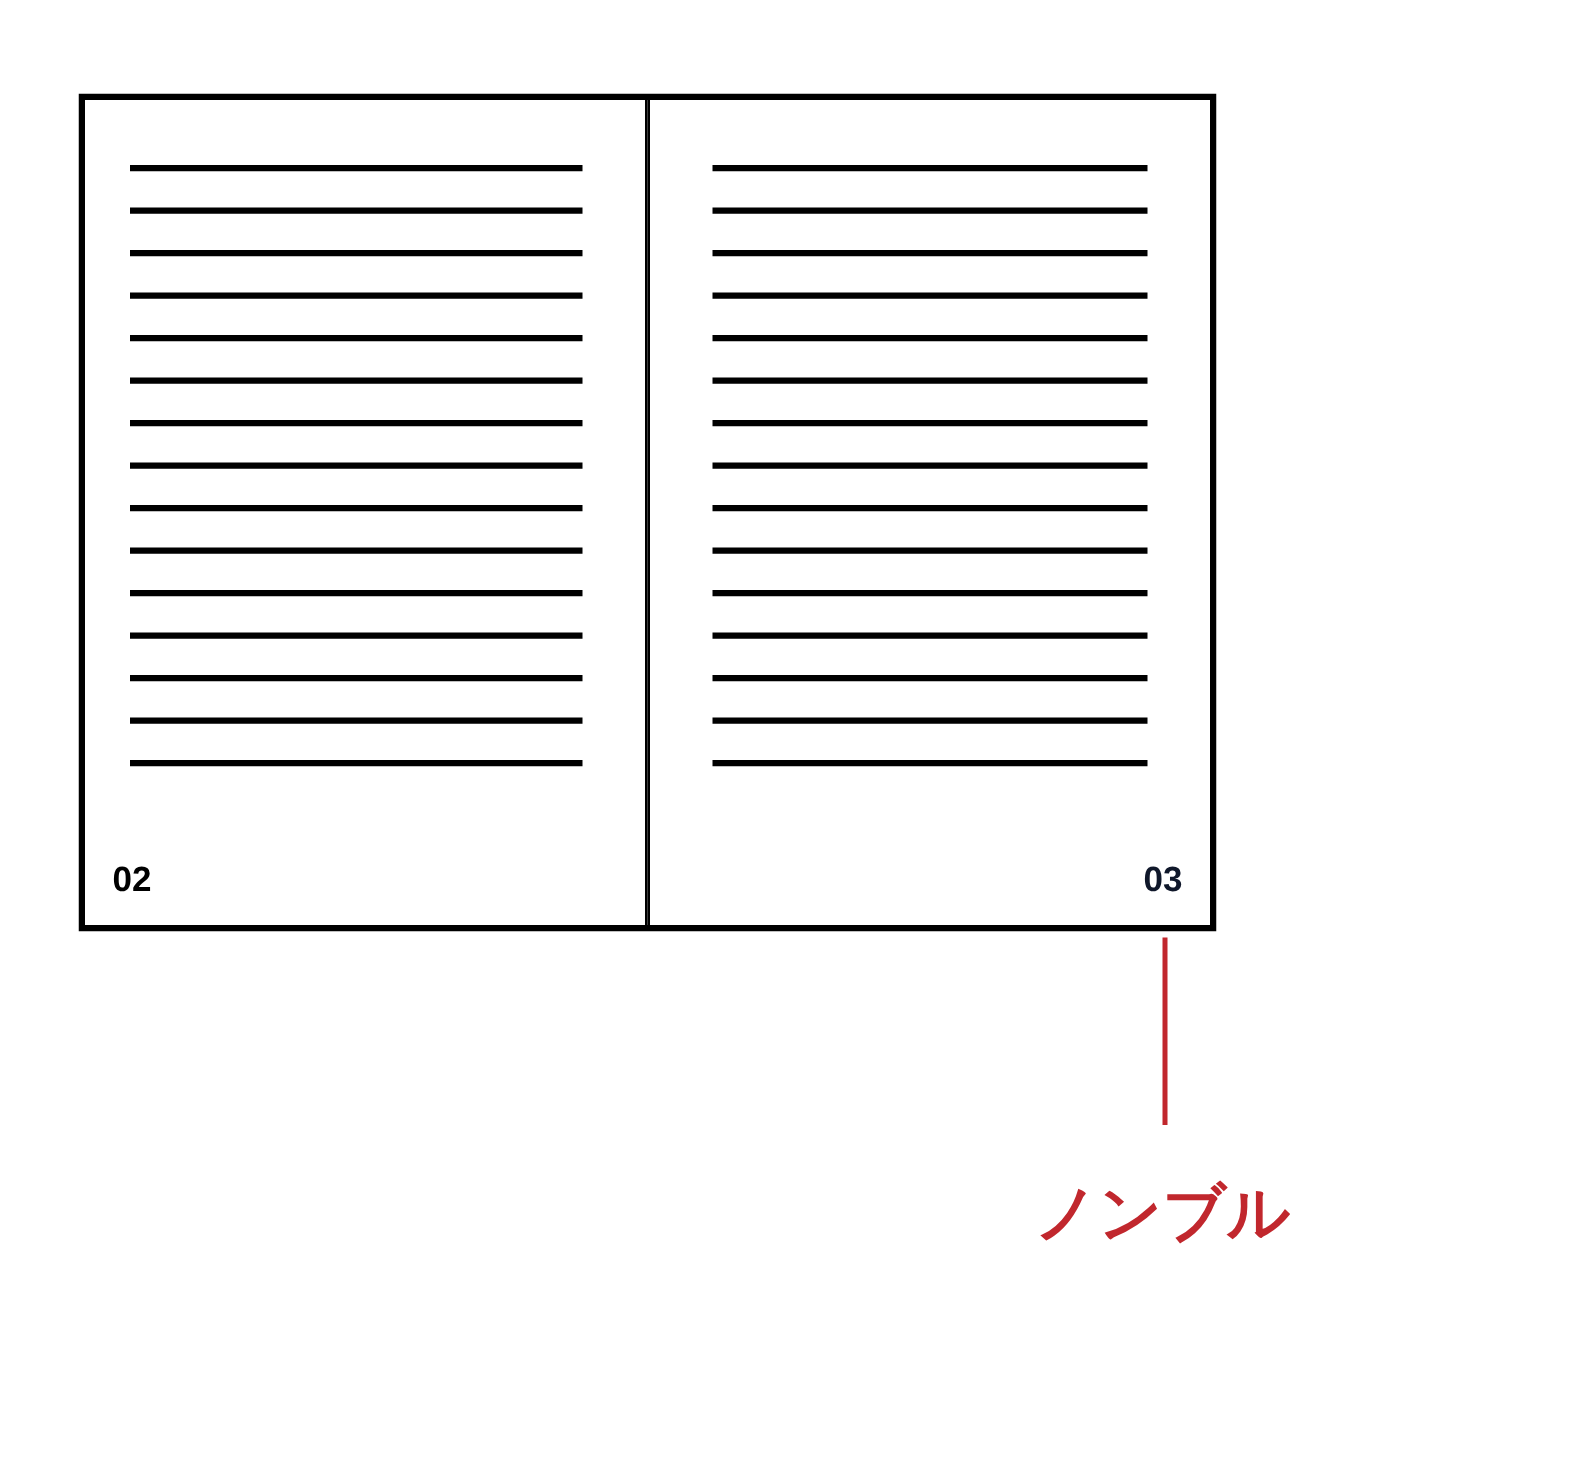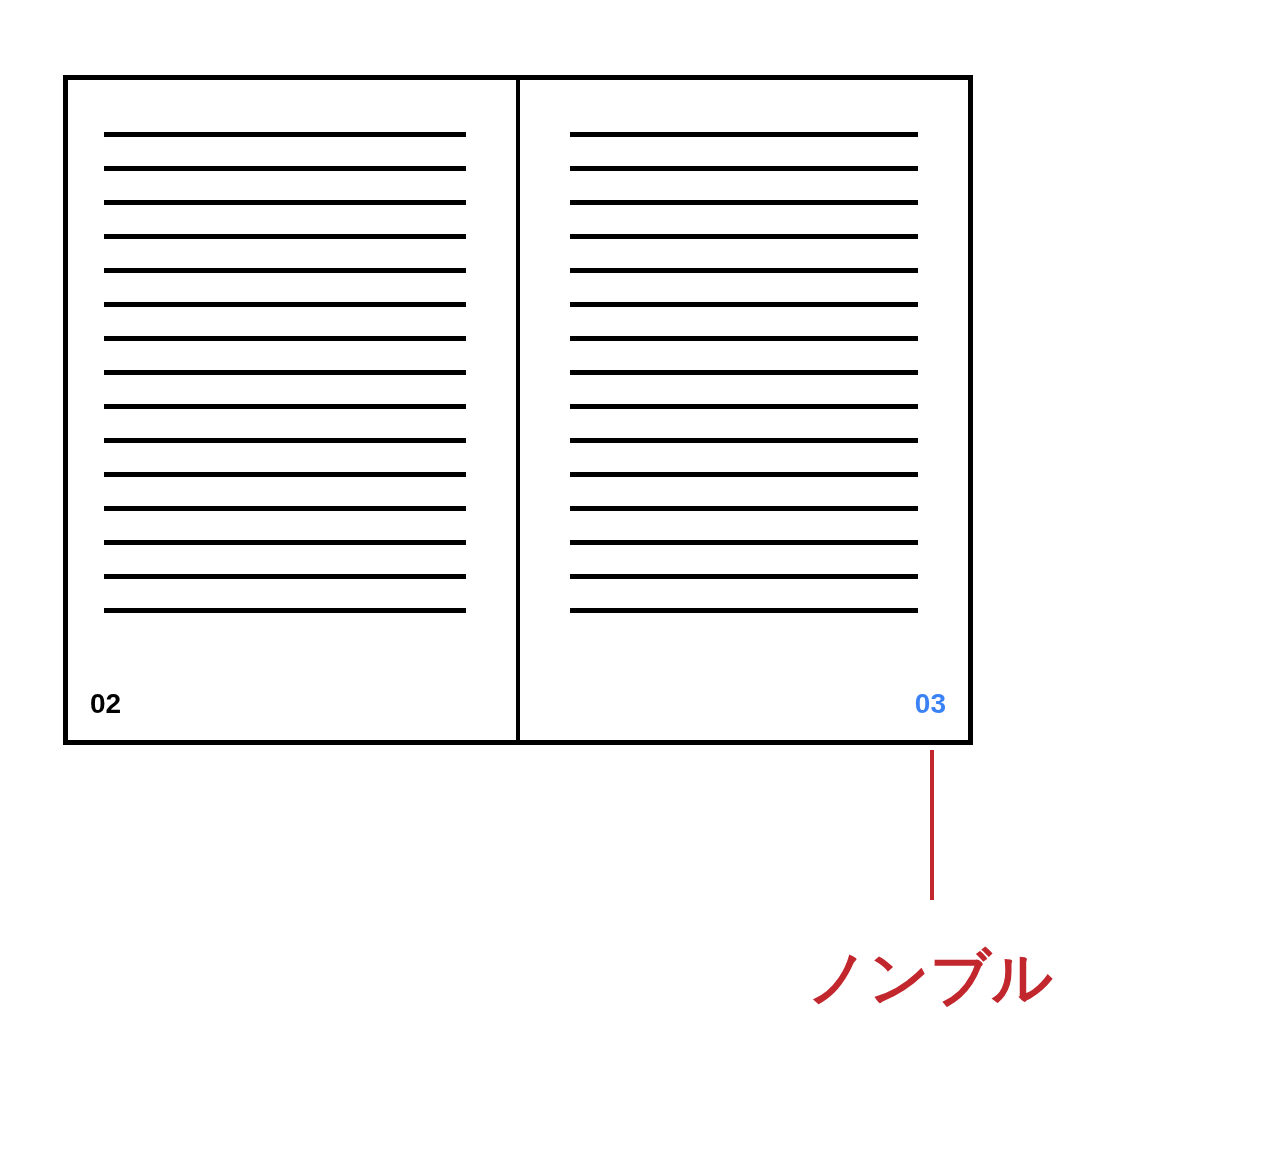--- a/index.html
+++ b/index.html
@@ -53,38 +53,38 @@
       font-size: 28px;
       font-weight: bold;
       color: #000;
     }
     .page-number-right {
       position: absolute;
       bottom: 20px;
       right: 22px;
       font-size: 28px;
       font-weight: bold;
-      color: #3b82f6;
+      color: #0f172a;
     }
     .annotation-line {
       position: absolute;
       top: 750px;
       left: 930px;
       width: 4px;
       height: 150px;
       background: #c1272d;
     }
     .annotation-text {
       position: absolute;
       top: 930px;
       left: 700px;
       width: 460px;
       text-align: center;
       color: #c1272d;
-      font-size: 60px;
+      font-size: 50px;
       font-weight: bold;
       line-height: 1.6;
     }
   </style>
 </head>
 <body>
 
 <div class="book-spread">
   <div class="page page-left">
     <div class="text-lines">

